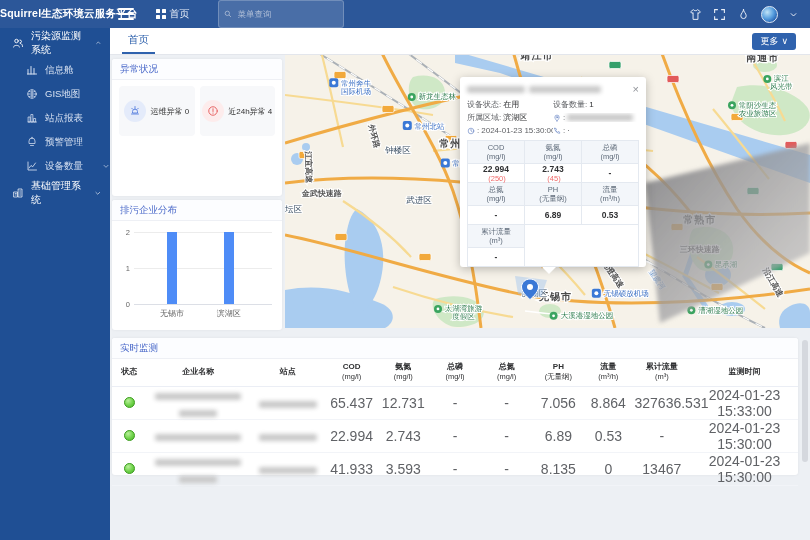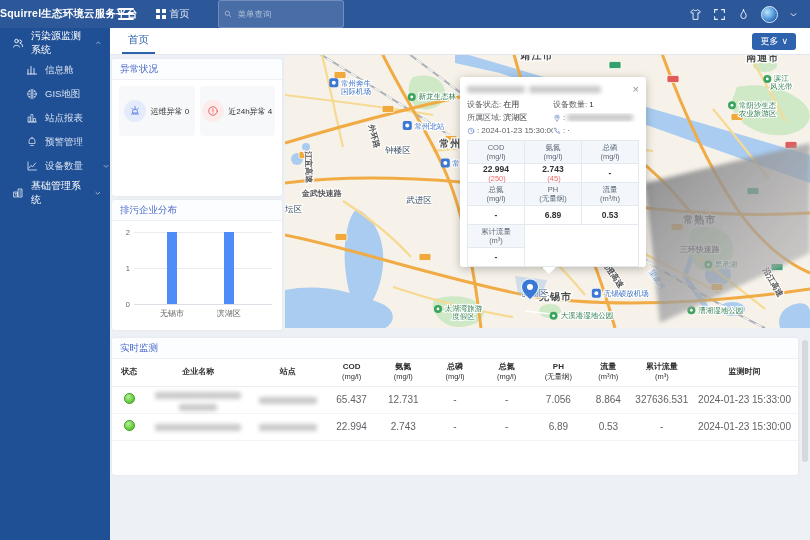--- a/index.html
+++ b/index.html
@@ -69,21 +69,21 @@
   .mcell{border:1px solid #e4e9f0;border-width:0 1px 1px 0;display:flex;flex-direction:column;align-items:center;justify-content:center;text-align:center;}
   .mlab{background:#f3f6fa;height:23px;font-size:7.5px;color:#5f6b7a;line-height:1.25;}
   .mval{background:#fff;height:19px;font-size:8.5px;color:#303133;font-weight:bold;}
   .mval .lim{color:#f06a6a;font-weight:normal;font-size:7.5px;margin-left:2px;}
   .mblank{background:#fff;grid-column:span 2;grid-row:span 2;}
   
   #panel-rt{left:112px;top:338px;width:686px;height:137px;}
   table.rt{width:100%;border-collapse:collapse;table-layout:fixed;padding-left:12px;}
   .rt th{font-size:8px;color:#303133;font-weight:bold;padding:3px 2px;border-bottom:1px solid #ebeef5;line-height:1.3;}
   .rt th .unit{font-weight:normal;font-size:7.5px;}
-  .rt td{font-size:10px;color:#606266;text-align:center;padding:0 2px;height:27px;border-bottom:1px solid #f2f4f8;}
+  .rt td{font-size:14px;color:#606266;text-align:center;padding:0 2px;height:27px;border-bottom:1px solid #f2f4f8;}
   .dot{width:11px;height:11px;border-radius:50%;background:radial-gradient(circle at 35% 30%,#b9f09a,#6fd24a 55%,#49b427);border:1.5px solid #3f9e22;display:inline-block;}
   .blur{background:#c9c9c9;border-radius:2px;filter:blur(2px);display:inline-block;height:7px;vertical-align:middle;}
   .scrollbar{position:absolute;right:2px;top:340px;width:6px;height:122px;border-radius:3px;background:#d5d8de;z-index:40;}
 </style>
 </head>
 <body>
 
 <div class="topbar">
   <div class="logo">Squirrel生态环境云服务平台</div>
   <div class="hamburger">
@@ -519,17 +519,30 @@
           <td><span class="blur" style="width:58px"></span></td>
           <td>22.994</td>
           <td>2.743</td>
           <td>-</td>
           <td>-</td>
           <td>6.89</td>
           <td>0.53</td>
           <td>-</td>
           <td>2024-01-23 15:30:00</td>
         </tr>
+        <tr>
+          <td><span class="dot"></span></td>
+          <td><span class="blur" style="width:86px"></span><br><span class="blur" style="width:38px;margin-top:2px"></span></td>
+          <td><span class="blur" style="width:58px"></span></td>
+          <td>41.933</td>
+          <td>3.593</td>
+          <td>-</td>
+          <td>-</td>
+          <td>8.135</td>
+          <td>0</td>
+          <td>13467</td>
+          <td>2024-01-23 15:30:00</td>
+        </tr>
       </tbody>
   </table>
 </div>
 
 <div class="scrollbar"></div>
 
 </body></html>

